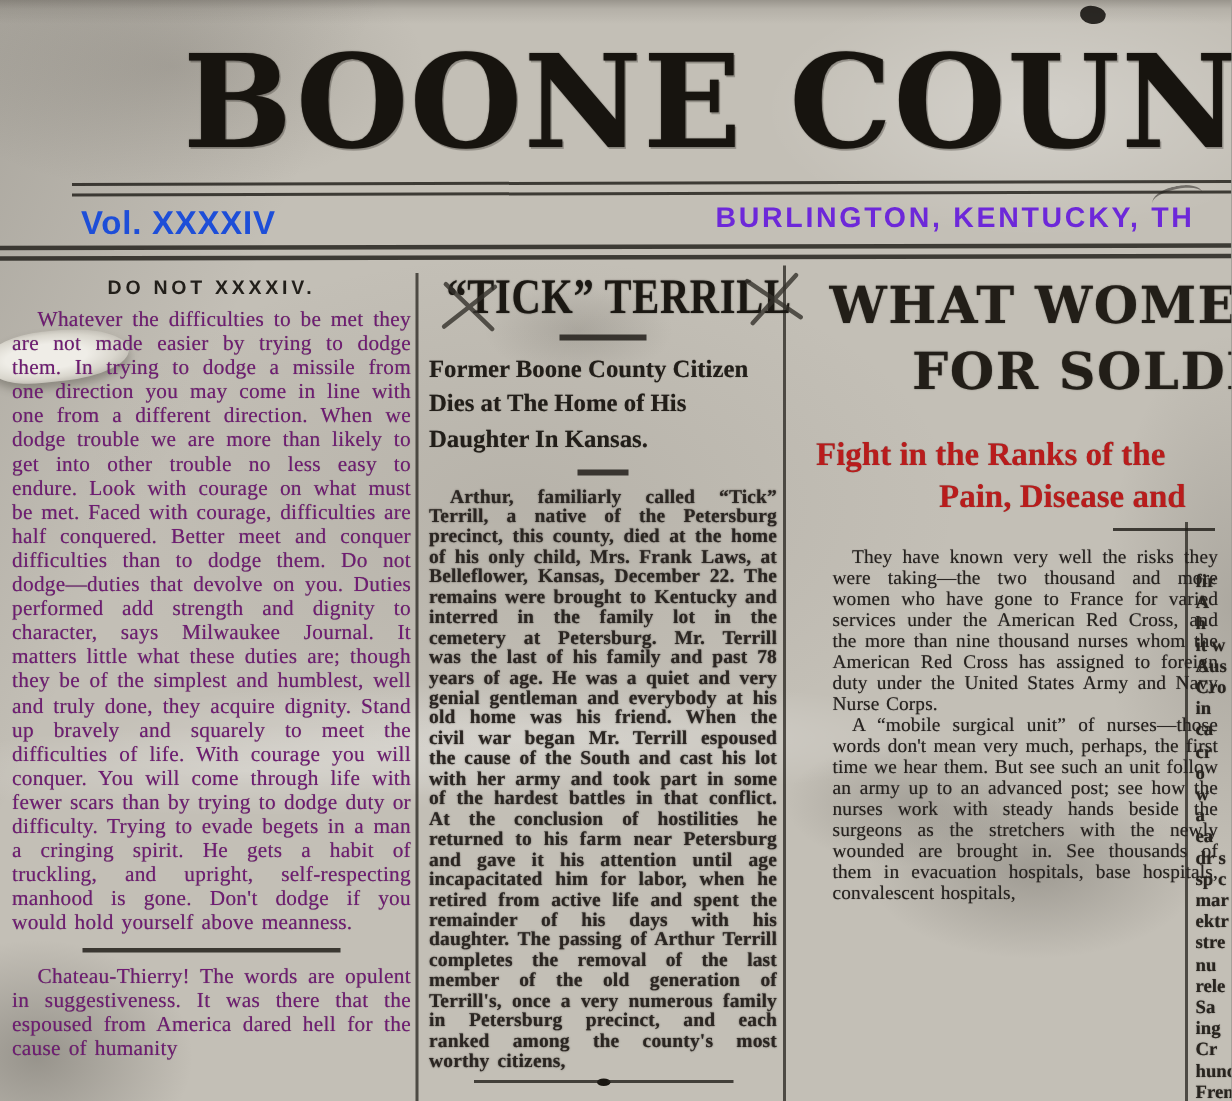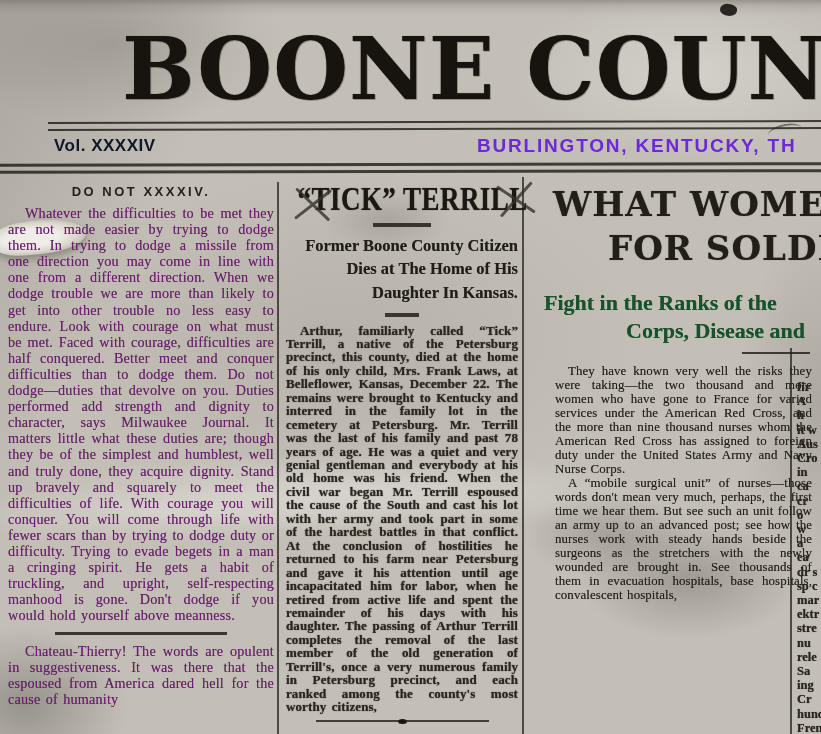--- a/index.html
+++ b/index.html
@@ -36,21 +36,21 @@
   #masthead{position:absolute;left:122px;top:18px;margin:0;white-space:nowrap;
     font-family:"DejaVu Serif","Liberation Serif",serif;font-weight:bold;
     font-size:86px;letter-spacing:1px;color:#17140f;
     text-shadow:1px 1px 0 rgba(23,20,15,.25), 0 0 1px rgba(23,20,15,.6);}
   .hrule{position:absolute;background:#201d18;opacity:.82;}
   #rule-a{left:48px;top:121px;width:773px;height:2px;transform:rotate(-.15deg);}
   #rule-b{left:48px;top:128px;width:773px;height:1.5px;transform:rotate(-.15deg);}
   #rule-c{left:0;top:163px;width:821px;height:3px;transform:rotate(-.12deg);}
   #rule-d{left:0;top:170px;width:821px;height:2.5px;transform:rotate(-.12deg);}
 
-  #vol{position:absolute;left:54px;top:136px;font-family:"Liberation Sans",sans-serif;font-weight:bold;font-size:17px;letter-spacing:.5px;color:#0f172a;}
+  #vol{position:absolute;left:54px;top:136px;font-family:"Liberation Sans",sans-serif;font-weight:bold;font-size:22px;letter-spacing:.5px;color:#1d4ed8;}
   #estab{position:absolute;left:256px;top:137px;font-size:19px;color:#1d1a16;letter-spacing:.3px;}
   #dateline{position:absolute;left:477px;top:135px;font-family:"Liberation Sans",sans-serif;font-weight:bold;font-size:19px;letter-spacing:1.8px;white-space:nowrap;color:#6d28d9;}
 
   
   .vrule{position:absolute;width:1.5px;background:rgba(32,29,24,.72);}
   #vrule-1{left:277px;top:182px;height:552px;}
   #vrule-2{left:522px;top:177px;height:557px;}
   #vrule-3{left:790px;top:348px;height:386px;}
 
   
@@ -60,35 +60,35 @@
   .body-text{font-size:14.2px;line-height:16.1px;text-align:justify;text-indent:17px;margin:0;
     letter-spacing:.2px;word-spacing:1.5px;color:#701a75;text-shadow:0 0 .5px rgba(38,34,29,.55);}
   .short-rule{width:172px;height:2.5px;background:#221f1a;margin:9px auto 8px auto;opacity:.85;}
 
   
   #col-mid{position:absolute;left:286px;top:180px;width:232px;}
   #mid-headline{margin:0;text-align:center;white-space:nowrap;font-weight:bold;
     font-family:"Liberation Serif",serif;font-size:30px;letter-spacing:.5px;color:#1b1813;
     transform:scale(.9,1.1);transform-origin:center top;text-shadow:0 0 1px rgba(27,24,19,.7);}
   .dash-orn{height:3.5px;margin:9px auto 7px auto;background:#221f1a;opacity:.85;}
-  #mid-subhead{margin:0;text-align:right;font-weight:bold;font-size:16.5px;line-height:23.5px;
+  #mid-subhead{margin:0;text-align:left;font-weight:bold;font-size:16.5px;line-height:23.5px;
     color:#221e19;text-shadow:0 0 .6px rgba(34,30,25,.6);}
   #mid-body{font-size:13px;line-height:13.45px;font-weight:bold;text-align:justify;text-indent:14px;
     margin:0;letter-spacing:.1px;word-spacing:2px;color:#2b2622;
     text-shadow:0 0 1.1px rgba(43,38,34,.85);}
   .end-divider{display:flex;align-items:center;justify-content:center;margin-top:5px;}
   .end-divider .line{height:2px;width:84px;background:#221f1a;opacity:.8;}
   .end-divider .diamond{width:9px;height:5px;background:#191611;border-radius:50%;margin:0 -2px;}
 
   
   .rc-head{position:absolute;margin:0;white-space:nowrap;font-family:"DejaVu Serif","Liberation Serif",serif;
     font-weight:bold;color:#221e18;text-shadow:0 0 1px rgba(34,30,24,.6);}
   #rc-head1{left:553px;top:184px;font-size:34px;letter-spacing:1px;}
   #rc-head2{left:608px;top:228px;font-size:34px;letter-spacing:1px;}
-  .rc-sub{position:absolute;margin:0;white-space:nowrap;font-weight:bold;font-size:22px;color:#14532d;
+  .rc-sub{position:absolute;margin:0;white-space:nowrap;font-weight:bold;font-size:22px;color:#b91c1c;
     font-family:"Liberation Serif",serif;text-shadow:0 0 .6px rgba(36,32,26,.55);}
   #rc-sub1{left:544px;top:290px;}
   #rc-sub2{left:626px;top:318px;}
   #rc-rule{left:742px;top:352px;width:68px;height:2px;}
   #rc-body{position:absolute;left:531px;top:364px;width:257px;margin-left:24px;}
   #rc-body p{font-size:12.9px;line-height:14px;text-align:justify;text-indent:13px;margin:0;
     letter-spacing:.1px;word-spacing:1px;color:#272320;text-shadow:0 0 .6px rgba(39,35,32,.6);}
 
   
   #edge-col{position:absolute;left:797px;top:380px;width:26px;height:354px;overflow:hidden;
@@ -157,21 +157,21 @@
       <span class="s2"></span>
   </div>
   <div class="xmark" id="xmark-right">
     <span class="s1"></span>
       <span class="s2"></span>
   </div>
 
   <h2 class="rc-head" id="rc-head1">WHAT WOMEN AR</h2>
   <h2 class="rc-head" id="rc-head2">FOR SOLDIERS</h2>
   <h3 class="rc-sub" id="rc-sub1">Fight in the Ranks of the</h3>
-  <h3 class="rc-sub" id="rc-sub2">Corps, Disease and</h3>
+  <h3 class="rc-sub" id="rc-sub2">Pain, Disease and</h3>
   <div class="hrule" id="rc-rule"></div>
 
   <div id="rc-body">
     <p>They have known very well the risks they were taking—the two thousand and more women who have gone to France for varied services under the American Red Cross, and the more than nine thousand nurses whom the American Red Cross has assigned to foreign duty under the United States Army and Navy Nurse Corps.</p>
     <p>A “mobile surgical unit” of nurses—those words don't mean very much, perhaps, the first time we hear them. But see such an unit follow an army up to an advanced post; see how the nurses work with steady hands beside the surgeons as the stretchers with the newly wounded are brought in.  See thousands of them in evacuation hospitals, base hospitals, convalescent hospitals,</p>
   </div>
 
   <div id="edge-col">fir
 A
 h

